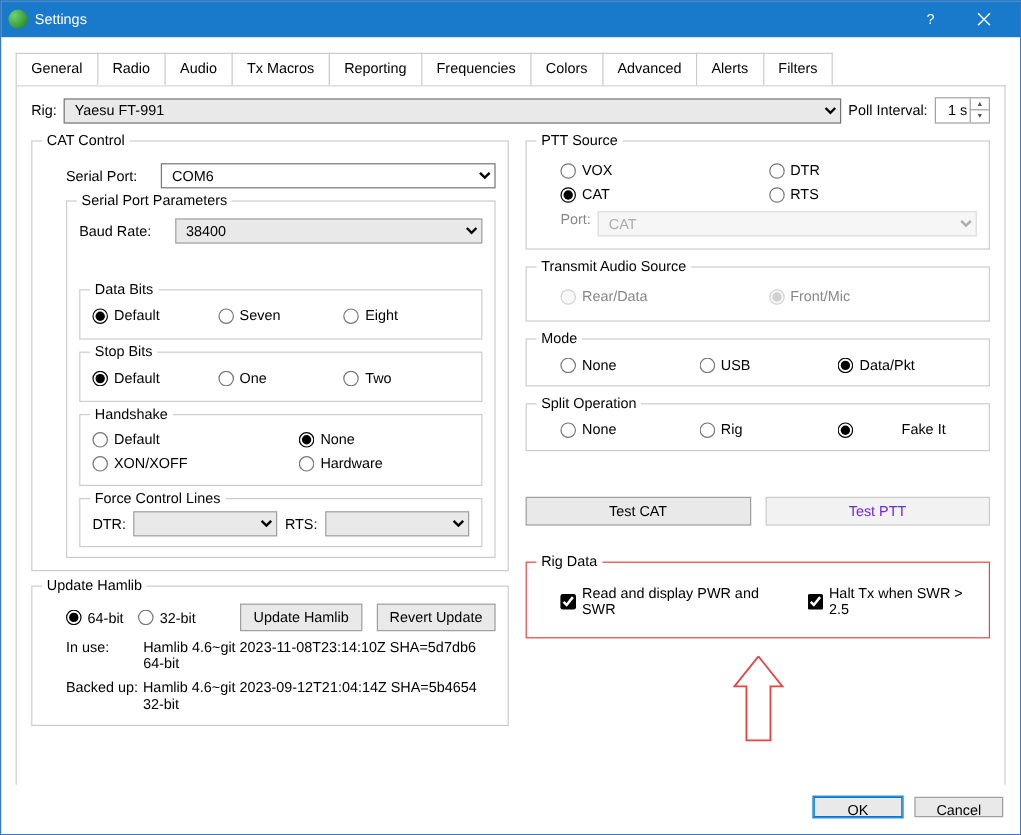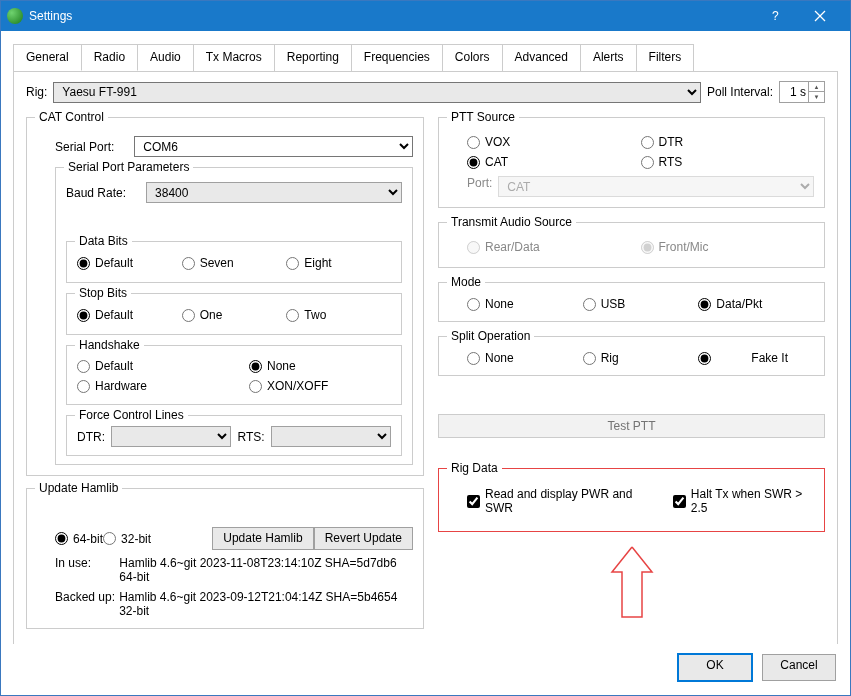--- a/index.html
+++ b/index.html
@@ -45,29 +45,29 @@
   .fcl-row { display: flex; align-items: center; gap: 6px; }
   .fcl-row select { width: 122px; height: 21px; background:#e9e9e9; border:1px solid #a0a0a0;}
   .ptt-grid { display: flex; flex-wrap: wrap; }
   .ptt-grid .radio-item { width: 50%; display:flex; align-items:center; padding: 3px 0; }
   .port-row { display: flex; align-items: flex-start; gap: 6px; margin-top: 4px;}
   .port-row label { color: #888; }
   .port-row select { color: #888; background: #f3f3f3; border-color: #ccc; }
   .disabled-text { color: #888; }
   .test-btns { display: flex; gap: 12px; margin-top: 38px; }
   .test-btn { flex: 1; height: 24px; border: 1px solid #a0a0a0; background: #e9e9e9; text-align: center; line-height: 22px; }
-  .test-btn.disabled { color: #737373; border-color:#ccc; background:#f2f2f2;}
+  .test-btn.disabled { color: #6d28d9; border-color:#ccc; background:#f2f2f2;}
   .checkbox-item { display: flex; align-items: center; }
   .rig-data-flex { display: flex; gap: 20px; padding: 4px 0 6px 0;}
   .arrow-svg { display:block; margin: 10px auto 0 auto; }
   .std-btn { height: 23px; padding: 0 10px; border:1px solid #a0a0a0; background:#e9e9e9; line-height:21px;}
   .info-line { margin-top: 6px; display:flex;}
   .info-label { width: 68px; }
   .footer { display:flex; justify-content:flex-end; gap:10px; padding: 10px 14px 14px 0; }
-  .footer-btn { width: 74px; height: 27px; border:1px solid #a0a0a0; background:#e9e9e9; text-align:center; line-height:21px;}
+  .footer-btn { width: 74px; height: 17px; border:1px solid #a0a0a0; background:#e9e9e9; text-align:center; line-height:21px;}
   .footer-btn.primary { border: 1px solid #0078d7; outline: 1px solid #0078d7; }
   .radio-item input[type=radio] { width:13px; height:13px;}
   .checkbox-item input[type=checkbox]{ width:13px; height:13px;}
   .spacer-right { margin-top: 30px;}
 </style>
 </head>
 <body>
 
 <div class="window">
   <div class="titlebar">
@@ -177,45 +177,45 @@
                   <label class="radio-item" style="width:172px;">
                       <input type="radio" name="hs" style="">
                       <span>Default</span>
                     </label>
                   <label class="radio-item" style="width:172px;">
                       <input type="radio" name="hs" checked="" style="">
                       <span>None</span>
                     </label>
                   <label class="radio-item" style="width:172px;">
                       <input type="radio" name="hs" style="">
-                      <span>Hardware</span>
+                      <span>XON/XOFF</span>
                     </label>
                   <label class="radio-item" style="width:172px;">
                       <input type="radio" name="hs" style="">
-                      <span>XON/XOFF</span>
+                      <span>Hardware</span>
                     </label>
                 </div>
               </div>
 
               <div class="subgroup">
                 <div class="legend">Force Control Lines</div>
                 <div class="fcl-row">
                   <label>DTR:</label>
                   <select><option></option></select>
                   <label>RTS:</label>
                   <select><option></option></select>
                 </div>
               </div>
 
             </div>
           </div>
 
           <div class="groupbox" style="margin-top:12px;">
             <div class="legend">Update Hamlib</div>
-            <div style="display:flex;align-items:center;gap:0;margin-top:24px;">
+            <div style="display:flex;align-items:center;gap:12px;">
               <label class="radio-item" style="display:flex;align-items:center;">
                   <input type="radio" name="arch" checked="" style="">
                   <span>64-bit</span>
                 </label>
               <label class="radio-item" style="display:flex;align-items:center;">
                   <input type="radio" name="arch" style="">
                   <span>32-bit</span>
                 </label>
               <div style="flex:1;"></div>
               <div class="std-btn">Update Hamlib</div>
@@ -305,20 +305,21 @@
                   <span>Rig</span>
                 </label>
               <label class="radio-item" style="flex:1;display:flex;align-items:center;gap:35px;">
                   <input type="radio" name="split" checked="" style="">
                   <span>Fake It</span>
                 </label>
             </div>
           </div>
 
           <div class="test-btns">
+            <div class="test-btn">Test CAT</div>
             <div class="test-btn disabled">Test PTT</div>
           </div>
 
           <div class="groupbox red spacer-right">
             <div class="legend" style="color:#000;">Rig Data</div>
             <div class="rig-data-flex">
               <label class="checkbox-item">
                   <input type="checkbox" checked="" style="">
                   <span>Read and display PWR and SWR</span>
                 </label>

